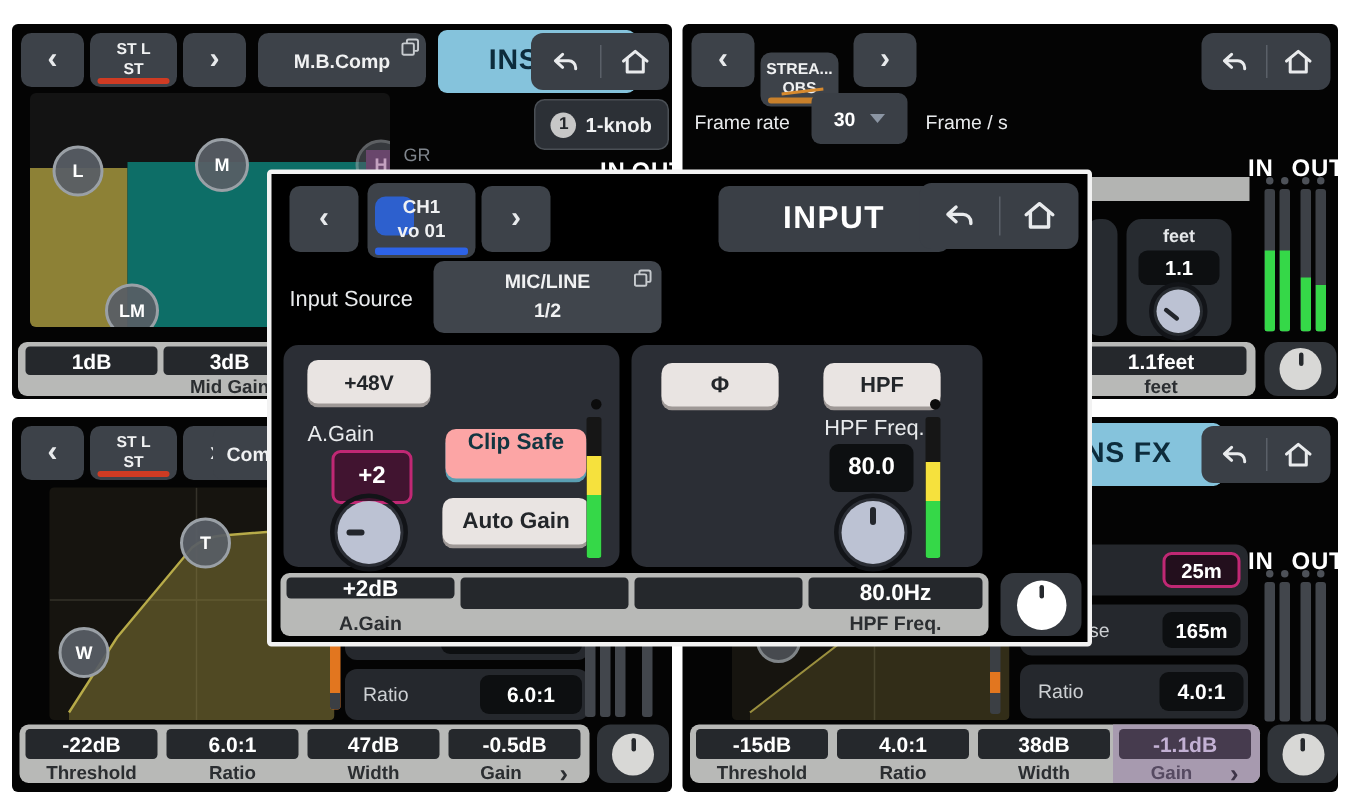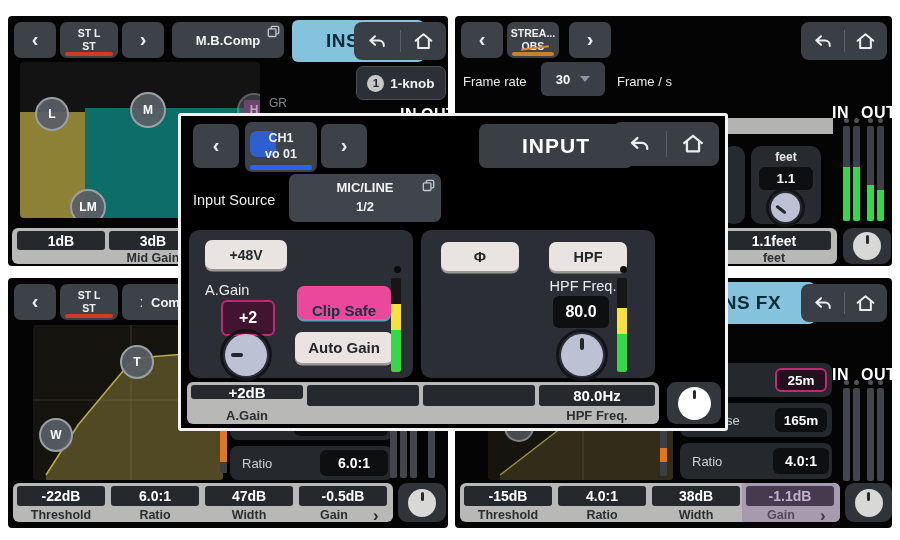--- a/index.html
+++ b/index.html
@@ -10,21 +10,21 @@
   .chev{font-size:20px;color:#e8eaec;line-height:1;padding-bottom:2px}
   .chan{flex-direction:column;font-size:10.5px;line-height:1.25}
   .ul{position:absolute;left:5px;right:5px;bottom:2px;height:4px;border-radius:2px}
   .title-blue{position:absolute;background:#85c3dc;border-radius:6px;color:#0d2c3c;font-weight:700;font-size:19px;display:flex;align-items:center;justify-content:center;letter-spacing:.5px}
   .title-dark{position:absolute;background:#3a3f46;border-radius:7px;color:#fff;font-weight:700;font-size:21px;display:flex;align-items:center;justify-content:center;letter-spacing:1px}
   .navgroup{position:absolute;background:#3a3f46;border-radius:8px;display:flex;align-items:center;justify-content:space-evenly;color:#e9ebed}
   .vdiv{width:1px;height:58%;background:#5a6068}
   .ic{width:23px;height:23px;color:#e9ebed;display:block}
   .ic-copy{position:absolute;width:13px;height:13px;color:#c7cbcf}
   .lightbtn{position:absolute;background:#e9e4e2;border-radius:7px;color:#23262a;font-weight:700;display:flex;align-items:center;justify-content:center;box-shadow:0 2.5px 0 #9e9896}
-  .cyanbtn{position:absolute;background:#ec4899;border-radius:7px;color:#123540;font-weight:700;display:flex;align-items:flex-end;justify-content:center;box-shadow:0 2.5px 0 #5a9fb3}
+  .cyanbtn{position:absolute;background:#fca5a5;border-radius:7px;color:#123540;font-weight:700;display:flex;align-items:flex-start;justify-content:center;box-shadow:0 2.5px 0 #5a9fb3}
   .valbox{position:absolute;background:#0d0f11;border-radius:6px;color:#fff;font-weight:700;display:flex;align-items:center;justify-content:center}
   .valbox.hl{border:2px solid #c02874;background:#230f1d}
   .row{position:absolute;background:#25282d;border-radius:8px}
   .rlabel{position:absolute;left:12px;top:50%;transform:translateY(-50%);color:#cdd0d3;font-size:13px}
   .card{position:absolute;background:#2b2e35;border-radius:10px}
   .marker{position:absolute;border-radius:50%;background:rgba(88,94,101,.93);border:2.5px solid #9aa0a6;color:#fff;font-weight:700;font-size:12px;display:flex;align-items:center;justify-content:center}
   .meter{position:absolute;border-radius:2px;overflow:hidden}
   .mseg{position:absolute;left:0;width:100%}
   .mdot{position:absolute;border-radius:50%}
   .inout{position:absolute;color:#fff;font-size:16px;font-weight:700;letter-spacing:.5px}
@@ -135,21 +135,21 @@
       </div>
     <div class="flabel" style="left:5px;top:38px;width:88px">Low Gain</div>
     <div class="flabel" style="left:97px;top:23px;width:88px">Mid Gain</div>
   </div>
 </section>
 
 <section class="panel" style="left:455px;top:16px;width:437px;height:250px">
   <div class="btn" style="left:6px;top:6px;width:42px;height:36px">
       <span class="chev">‹</span>
     </div>
-  <div class="btn chan" style="left:52px;top:6px;width:52px;height:36px">
+  <div class="btn chan" style="left:52px;top:19px;width:52px;height:36px">
     <span>STREA...</span>
     <span style="position:relative">OBS</span>
     <span class="abs" style="left:14px;bottom:9px;width:28px;height:2px;background:#d78a2e;transform:rotate(-7deg)"></span>
     <span class="ul" style="background:#c8802b"></span>
   </div>
   <div class="btn" style="left:114px;top:6px;width:42px;height:36px">
       <span class="chev">›</span>
     </div>
   <div class="navgroup" style="left:346px;top:6px;width:86px;height:38px">
     <svg class="ic">

